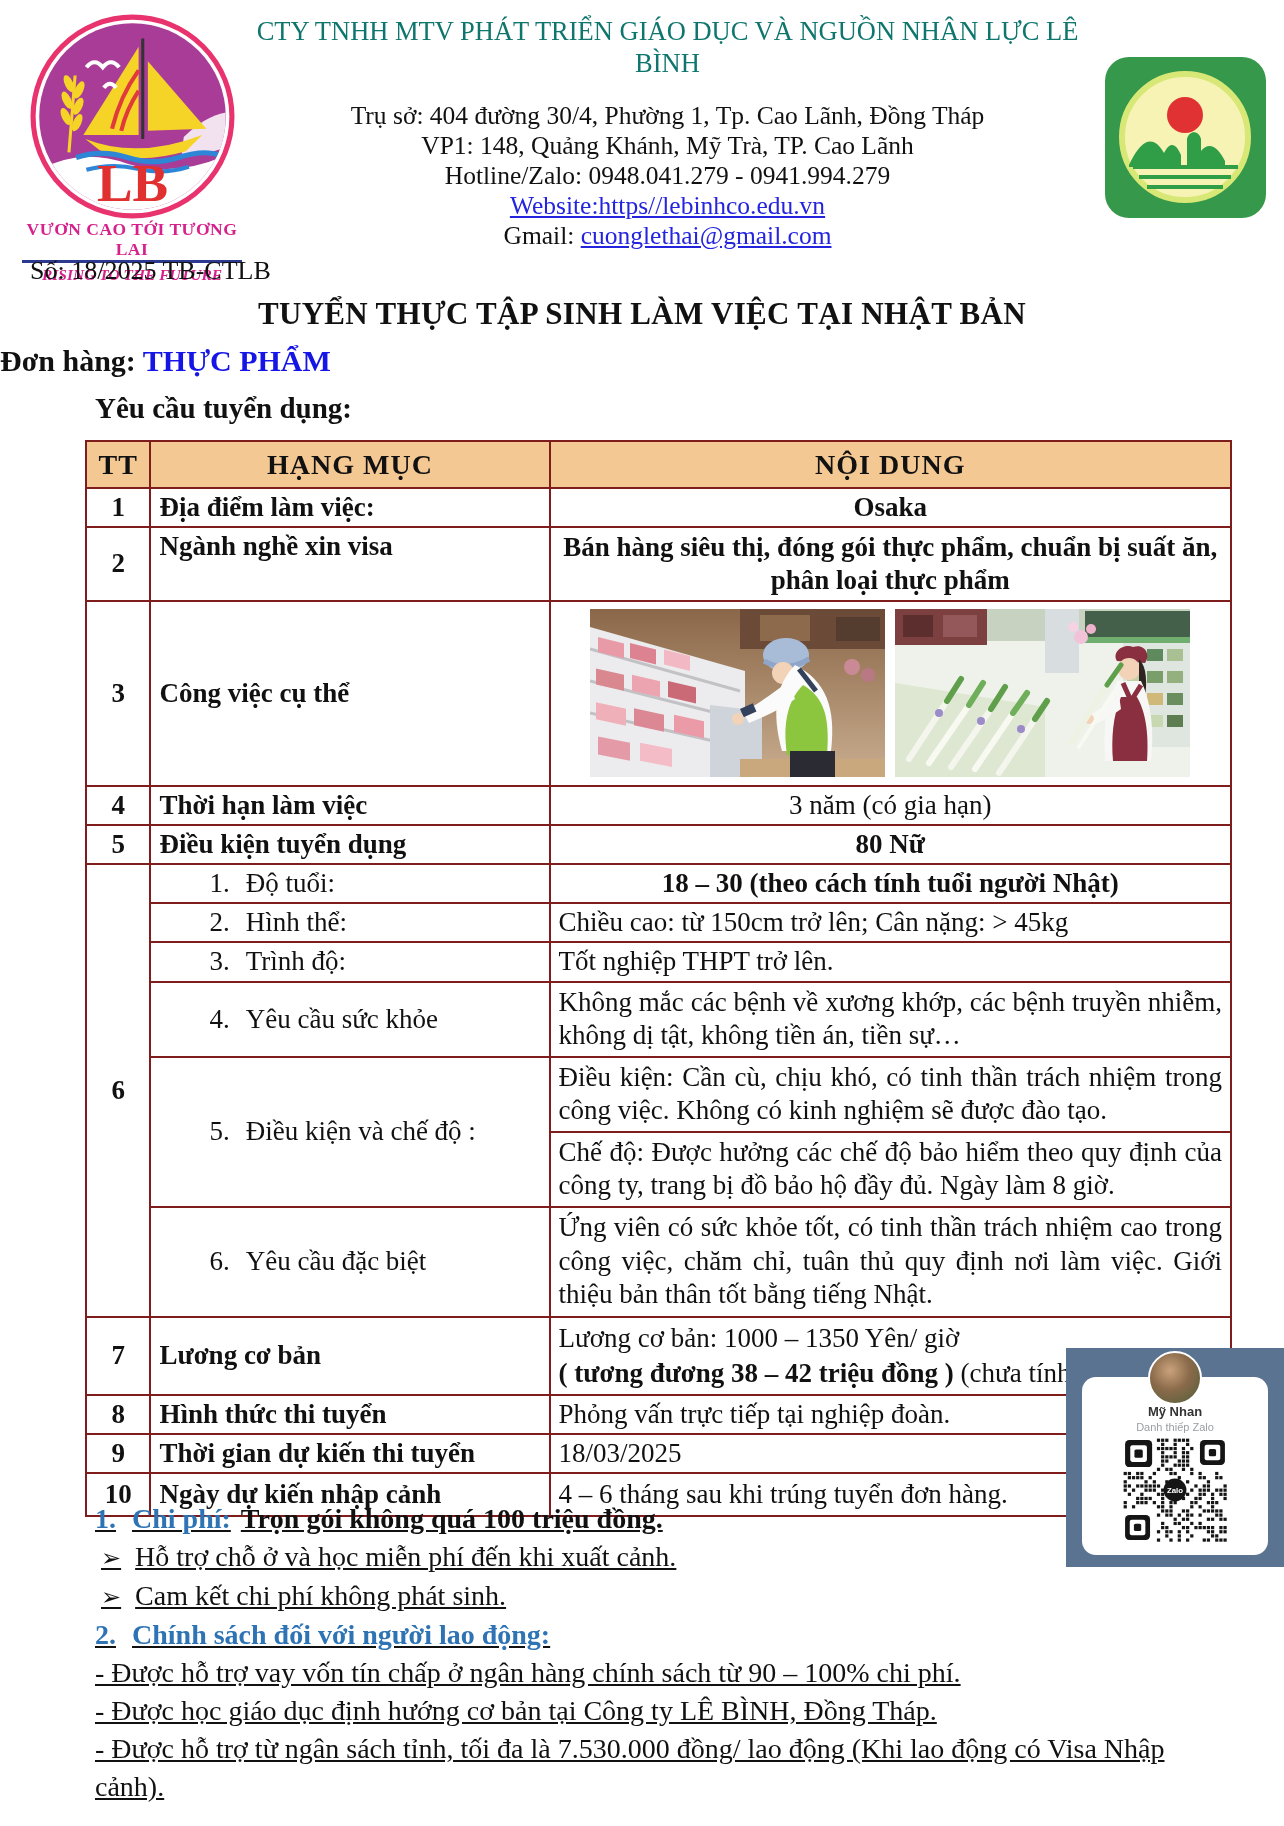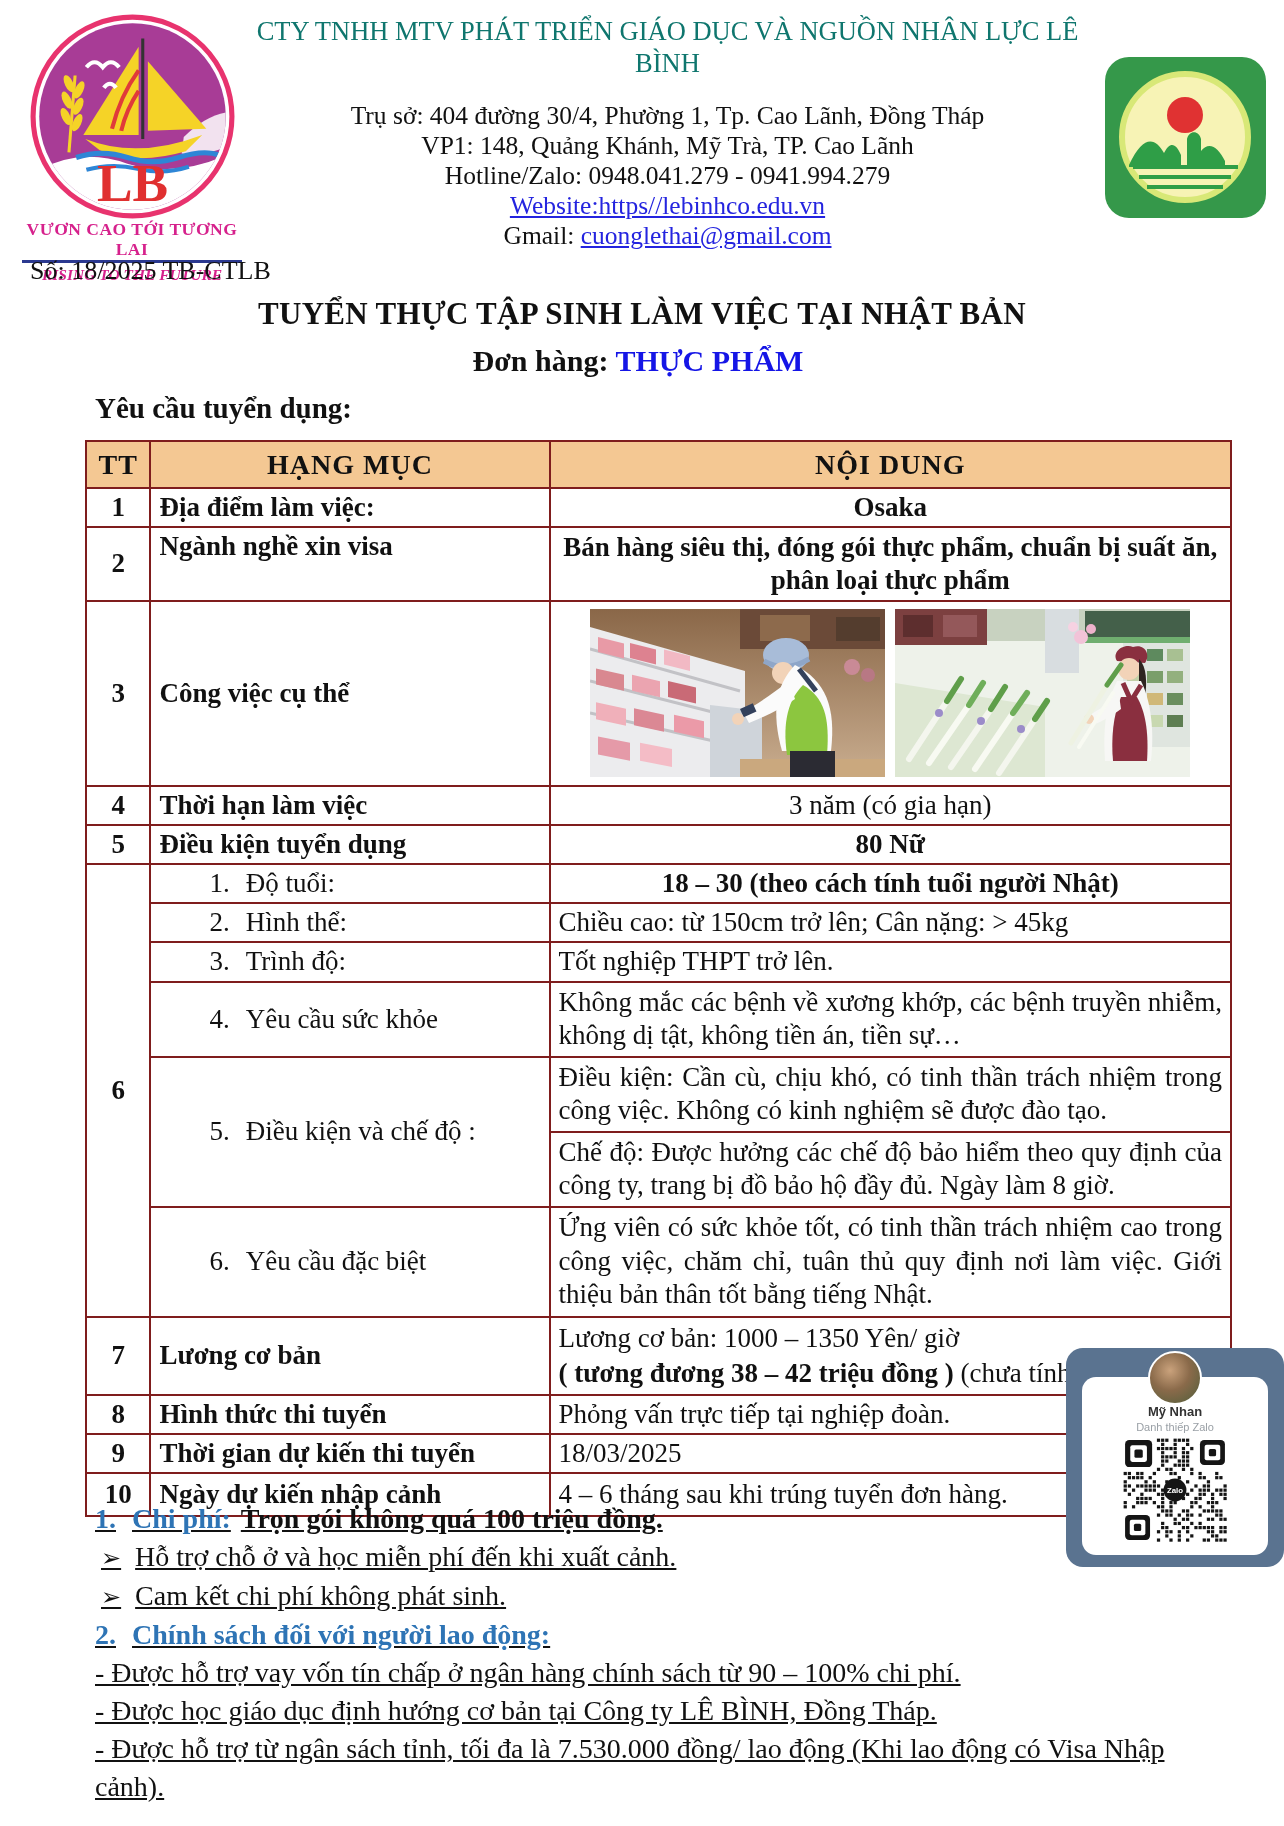--- a/index.html
+++ b/index.html
@@ -13,21 +13,21 @@
   .slogan-en{font-size:15.5px;font-weight:bold;font-style:italic;color:#D6218C;margin-top:3px;}
   .header-center{position:absolute;left:245px;top:16px;width:845px;text-align:center;}
   .company-name{color:#0f766e;font-weight:normal;font-size:26.5px;line-height:1.2;margin-bottom:21px;}
   .hline{font-size:25.5px;line-height:30px;}
   .doc-link{color:#2424DF;text-decoration:underline;cursor:pointer;}
   .logo-right{position:absolute;left:1103px;top:55px;}
   .doc-number{position:absolute;left:30px;top:256px;font-size:26px;}
   
   .main-title{position:absolute;left:0;top:296px;width:1284px;text-align:center;
               font-size:31px;font-weight:bold;letter-spacing:.3px;}
-  .order-line{position:absolute;left:0;top:344px;width:1276px;text-align:center;
+  .order-line{position:absolute;left:0;top:344px;width:1276px;
               font-size:30px;font-weight:bold;}
   .order-value{color:#1515E6;}
   .section-heading{position:absolute;left:95px;top:392px;font-size:29px;font-weight:bold;}
   
   .doc-table{position:absolute;left:85px;top:440px;width:1147px;border-collapse:collapse;
              table-layout:fixed;font-size:27px;}
   .doc-table td{border:2px solid #7f1d1d;padding:3px 8px;vertical-align:middle;overflow:hidden;}
   .doc-table .th{background:#F4C893;font-weight:bold;text-align:center;letter-spacing:1px;font-size:28px;}
   .col-tt{width:63px;} .col-cat{width:390px;} .col-content{width:666px;}
   .tt-cell{text-align:center;font-weight:bold;}
@@ -35,21 +35,21 @@
   .center-bold{text-align:center;font-weight:bold;}
   .center-reg{text-align:center;}
   .justify{text-align:justify;line-height:1.24;}
   .sub-label{padding-left:58px !important;font-weight:normal;}
   .sub-label .num{margin-right:16px;}
   .photos{display:flex;gap:10px;justify-content:center;align-items:center;}
   .photos svg{display:block;}
   .wage-bold{font-weight:bold;}
   
   .zalo-card{position:absolute;left:1066px;top:1348px;width:218px;height:219px;
-             background:#5A7390;border-radius:17px;z-index:5;font-family:"Liberation Sans",sans-serif;}
+             background:#5A7390;border-radius:0;z-index:5;font-family:"Liberation Sans",sans-serif;}
   .zalo-inner{position:relative;margin:29px auto 0;width:186px;height:178px;background:#fff;
               border-radius:14px;display:flex;flex-direction:column;align-items:center;}
   .zalo-avatar{position:absolute;top:-26px;left:50%;transform:translateX(-50%);
                width:50px;height:50px;border-radius:50%;
                background:radial-gradient(circle at 40% 35%,#caa27c 0%,#8a6a4a 45%,#4e5e3a 100%);
                border:2px solid #fff;}
   .zalo-name{margin-top:27px;font-size:13px;font-weight:bold;color:#333;}
   .zalo-sub{font-size:11px;color:#9aa0a6;margin-top:2px;}
   .zalo-qr{margin-top:5px;}
   

